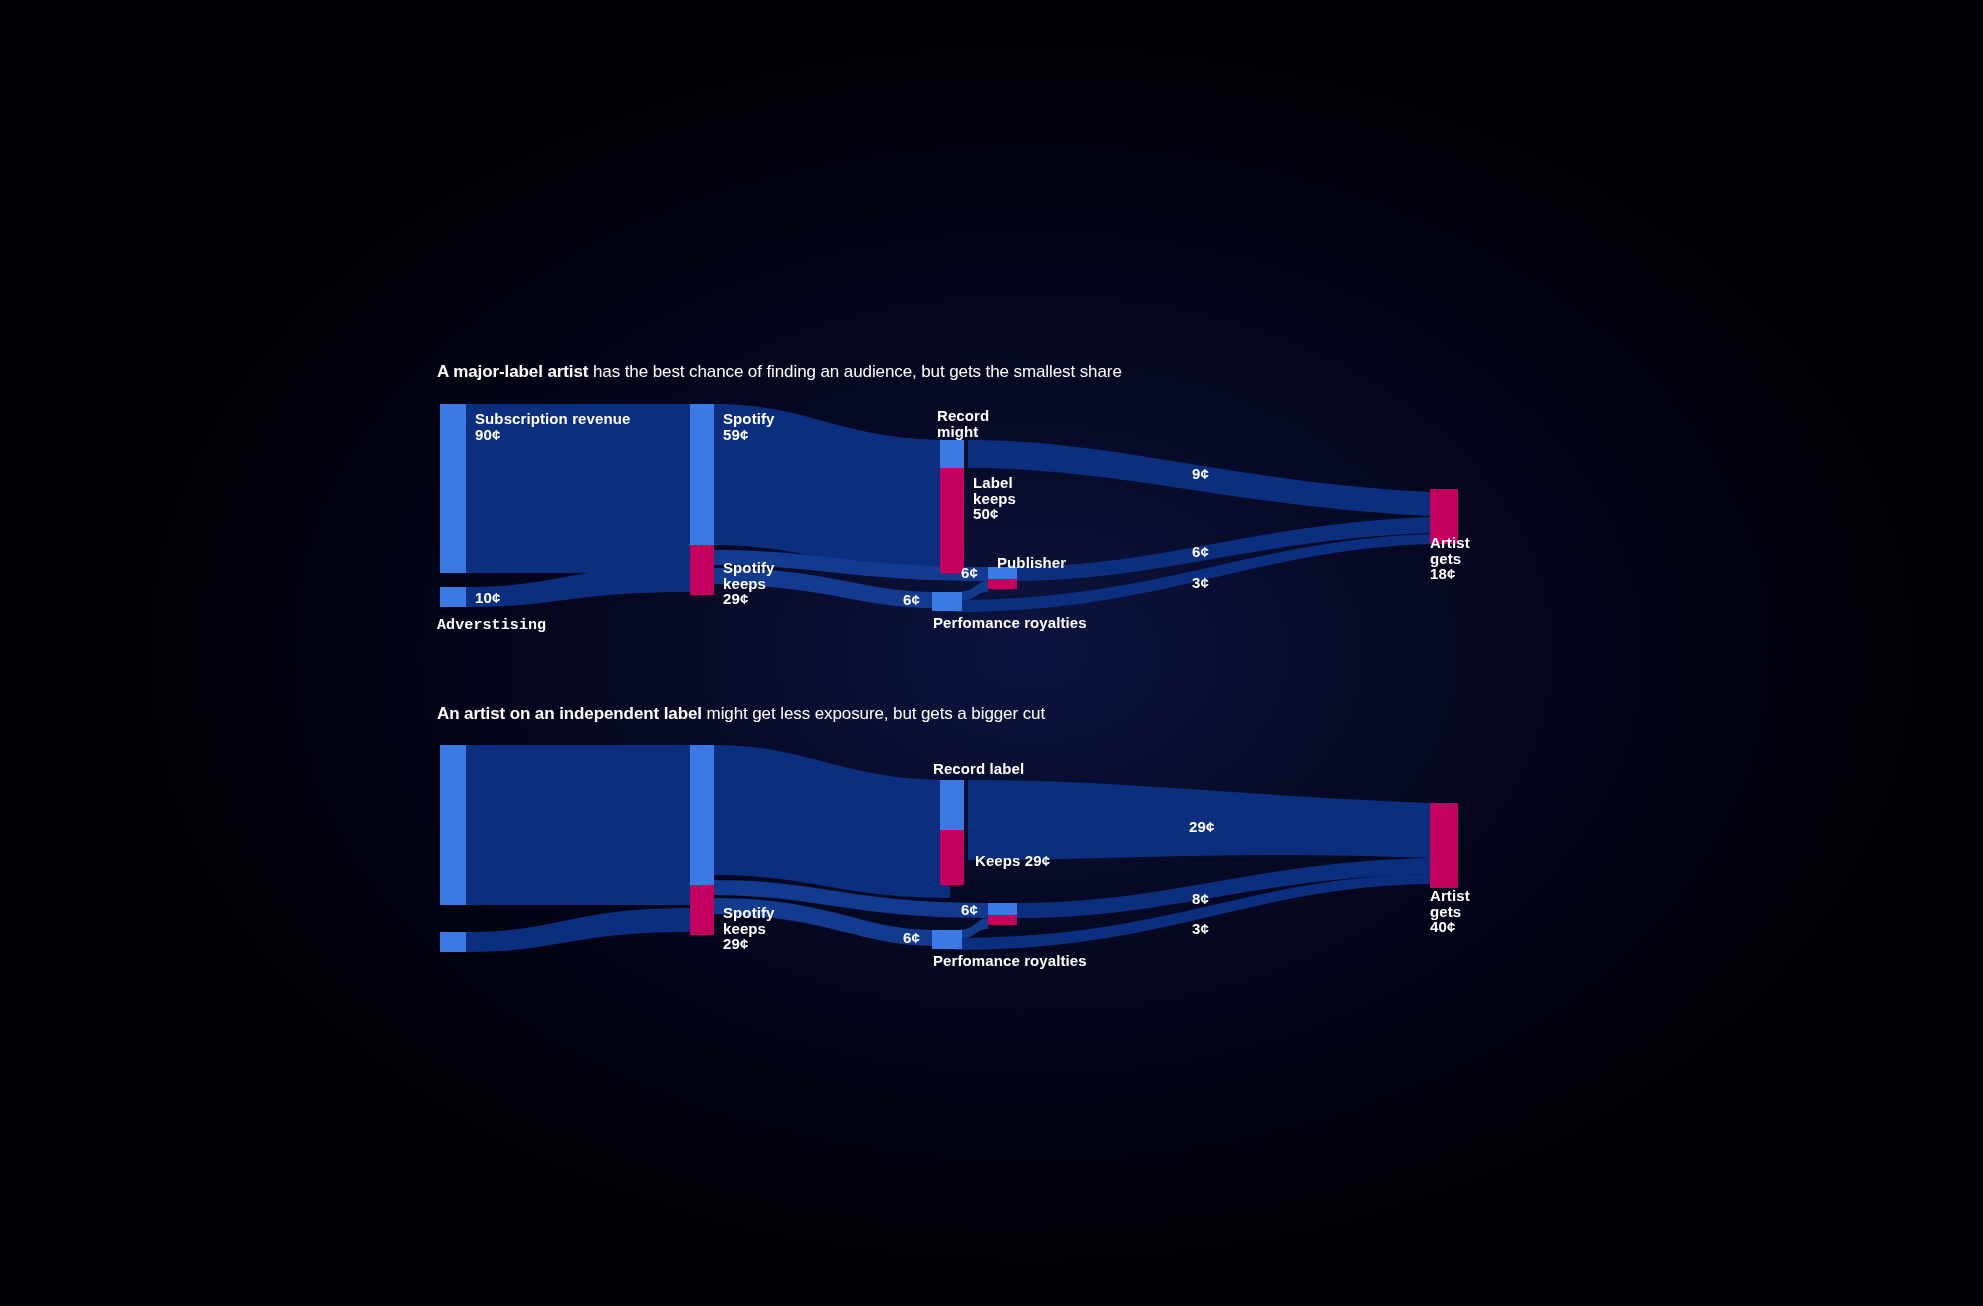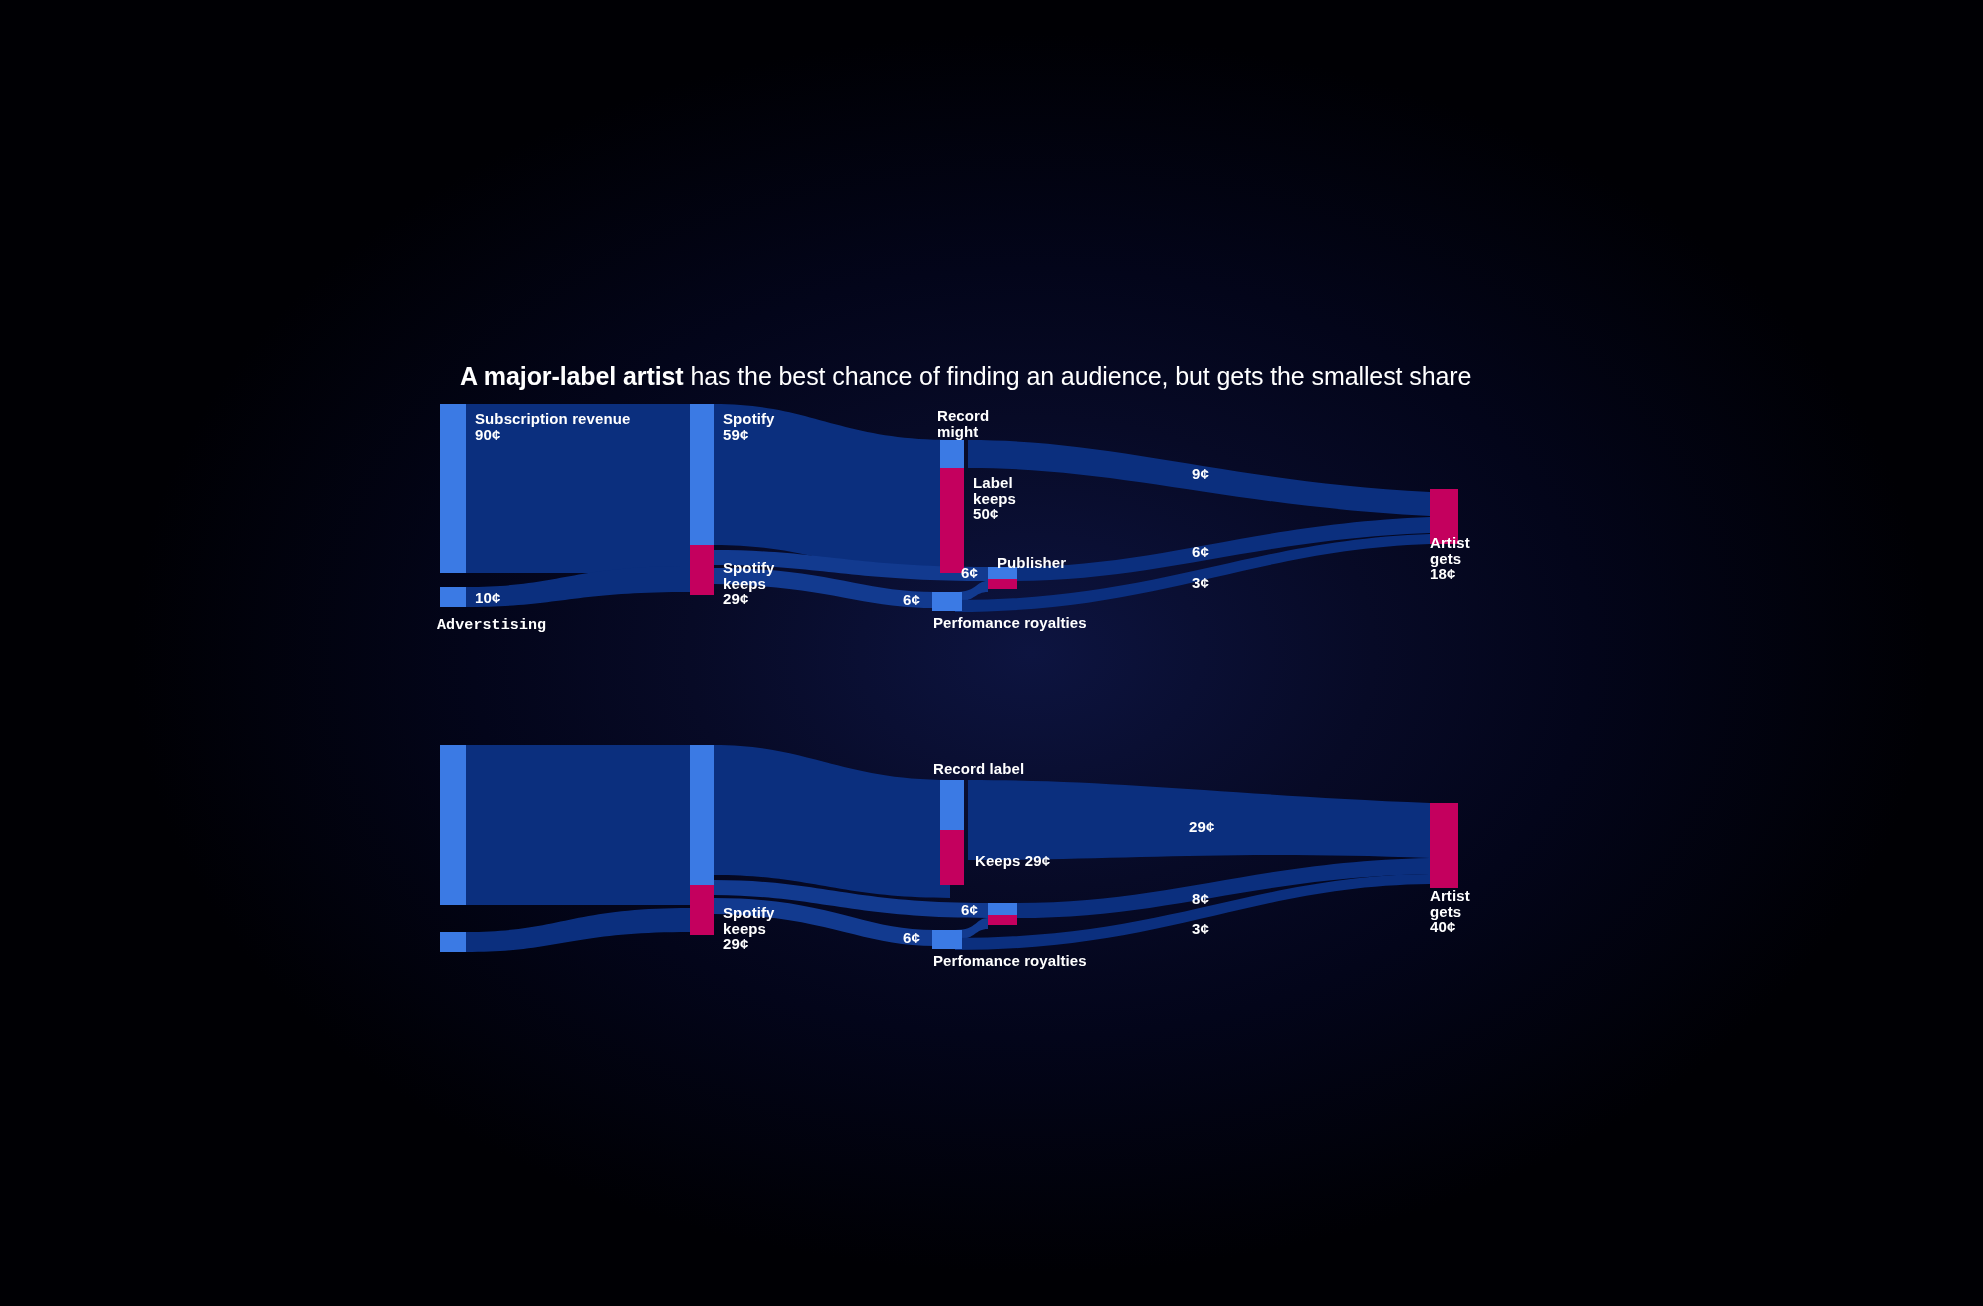--- a/index.html
+++ b/index.html
@@ -21,24 +21,23 @@
   .sankey-svg {
     position: absolute;
     left: 0;
     top: 0;
     width: 1983px;
     height: 1306px;
   }
   .chart-title {
     position: absolute;
     color: #ffffff;
-    font-size: 25px;
+    font-size: 17px;
     letter-spacing: -0.1px;
     white-space: nowrap;
-    margin-left: 23px;
   }
   .chart-title .strong {
     font-weight: bold;
   }
   .chart-title .light {
     font-weight: normal;
   }
   .lbl {
     position: absolute;
     color: #ffffff;
@@ -186,20 +185,23 @@
   <div class="lbl val" style="left:1192px; top:466px;">9¢</div>
 
   <div class="lbl val" style="left:1192px; top:544px;">6¢</div>
 
   <div class="lbl val" style="left:1192px; top:575px;">3¢</div>
 
   <div class="lbl" style="left:1430px; top:535px;">Artist
 gets
 18¢</div>
 
+  <div class="chart-title" style="left:437px; top:704px;">
+    <span class="strong">An artist on an independent label</span><span class="light">  might get less exposure, but gets a bigger cut</span>
+  </div>
 
   <div class="lbl" style="left:723px; top:905px;">Spotify
 keeps
 29¢</div>
 
   <div class="lbl" style="left:933px; top:761px;">Record label</div>
 
   <div class="lbl" style="left:975px; top:853px;text-align:center;">Keeps 29¢</div>
 
   <div class="lbl val" style="left:961px; top:902px;">6¢</div>

